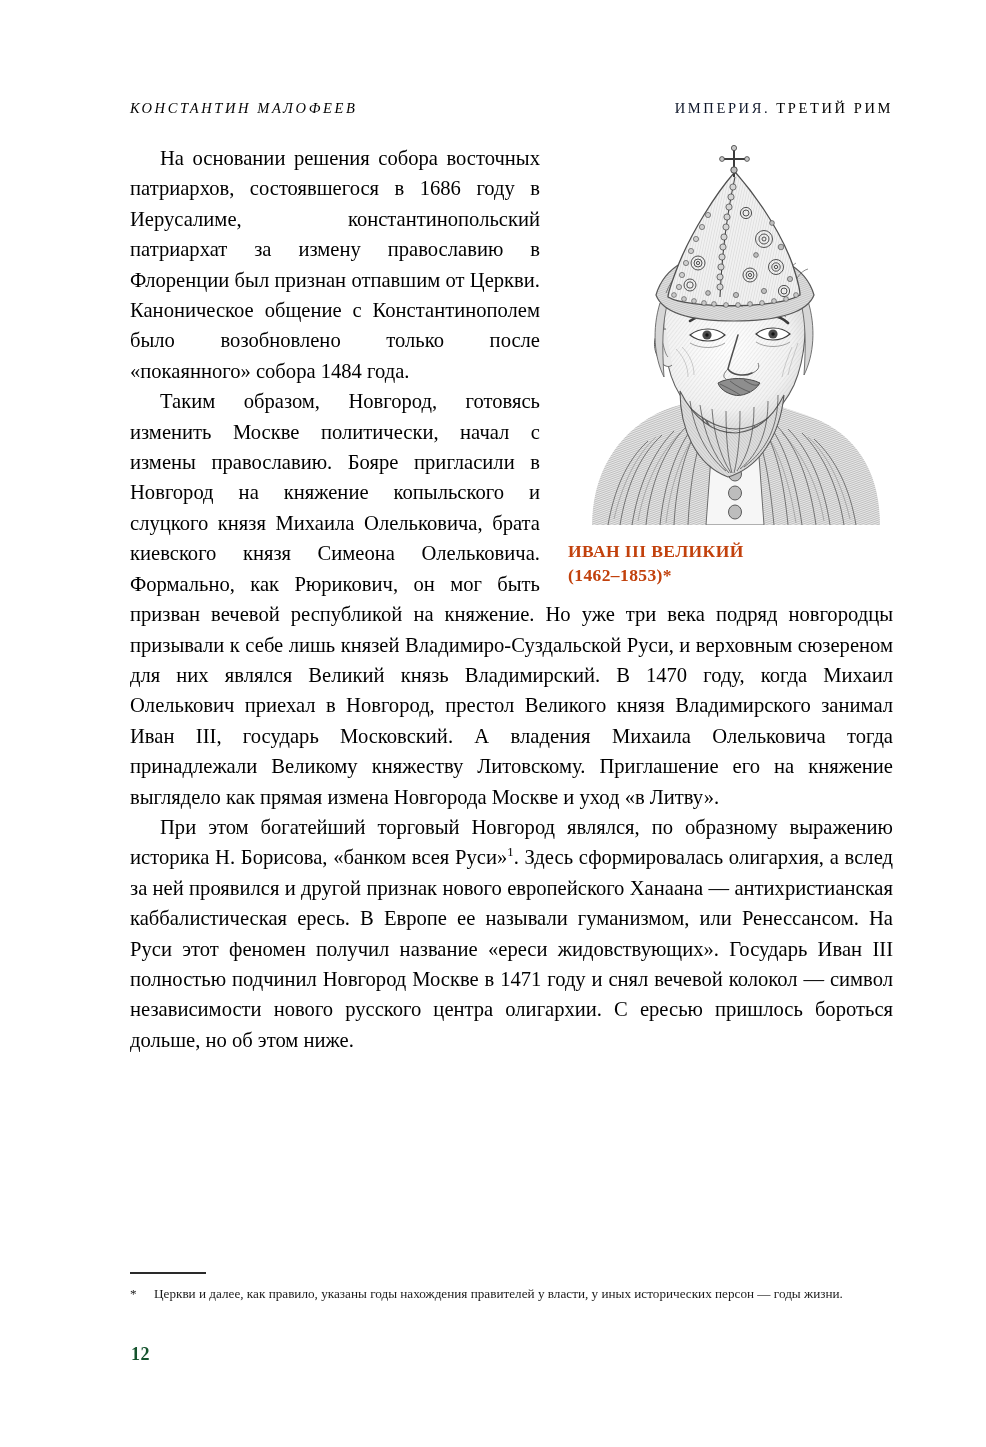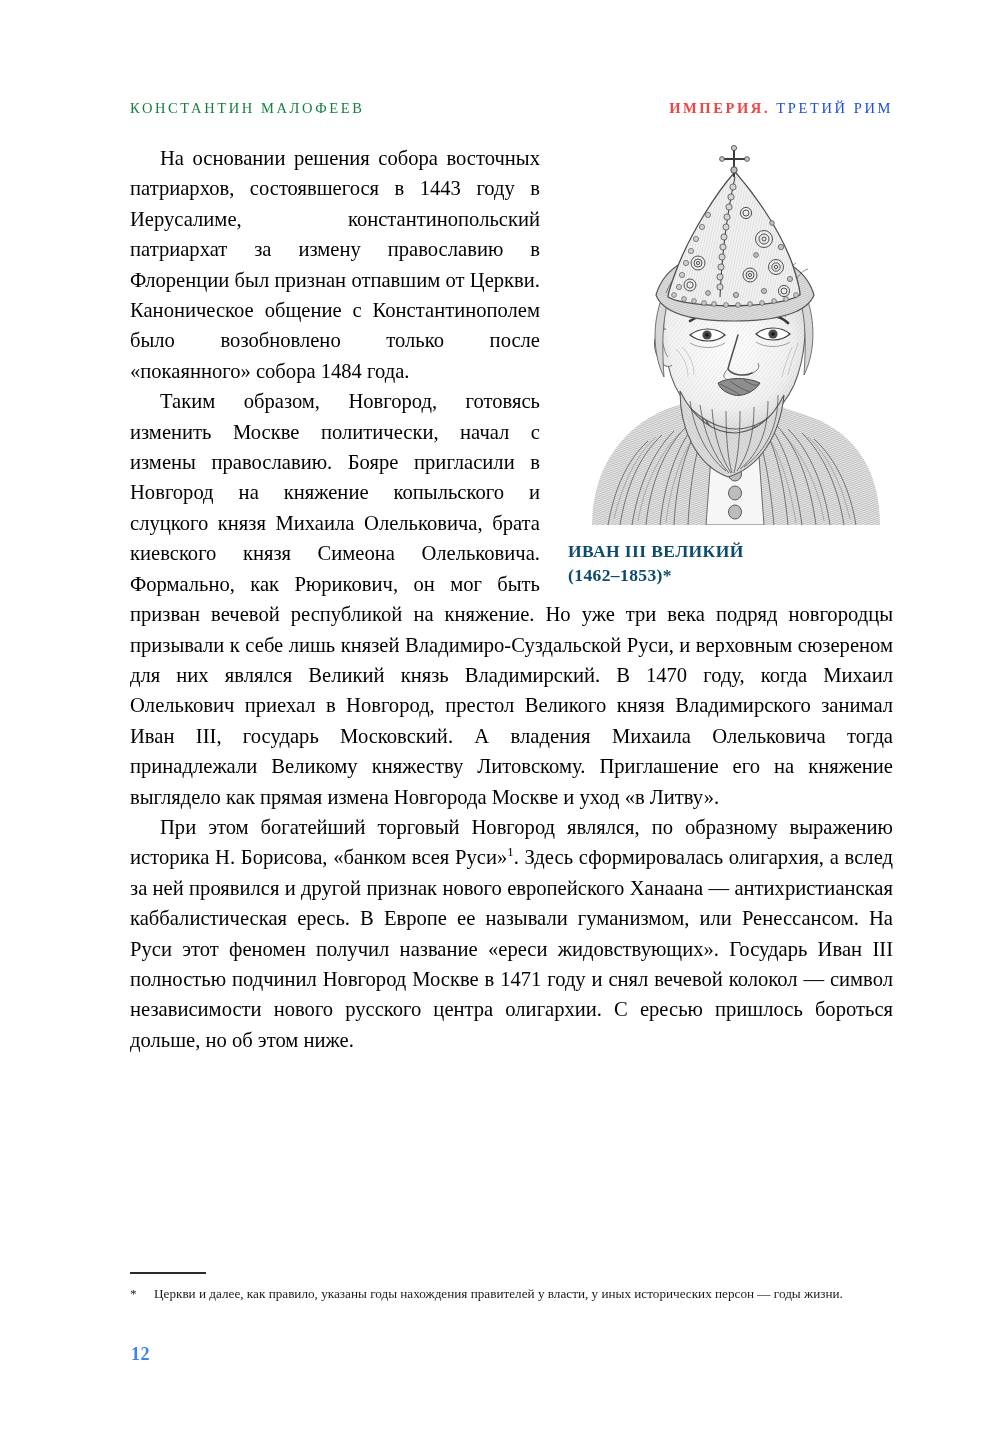--- a/index.html
+++ b/index.html
@@ -29,32 +29,33 @@
     right: 93px;
     top: 100px;
     height: 24px;
     display: flex;
     justify-content: space-between;
     align-items: baseline;
     font-size: 14.5px;
     letter-spacing: 2.6px;
   }
   .rh-left {
-    color: #15803d;
+    color: #000000;
     white-space: nowrap;
+    font-style: italic;
   }
   .rh-right {
     white-space: nowrap;
   }
   .rh-book {
-    color: #ef4444;
-    font-weight: bold;
+    color: #0f172a;
+    font-weight: normal;
   }
   .rh-sub {
-    color: #1d4ed8;
+    color: #000000;
   }
 
   
   .body-area {
     position: absolute;
     left: 130px;
     top: 143px;
     width: 763px;
   }
 
@@ -87,21 +88,21 @@
     width: 100%;
     height: 100%;
   }
 
   .figure-caption {
     margin-top: 14px;
     font-size: 17.5px;
     line-height: 24px;
     font-weight: bold;
     letter-spacing: 0.4px;
-    color: #0c4a6e;
+    color: #c2410c;
   }
   .figure-caption .cap-line2 {
     display: block;
   }
 
   sup.fnref {
     font-size: 0.62em;
     vertical-align: super;
     line-height: 0;
   }
@@ -136,21 +137,21 @@
     text-align: justify;
   }
 
   
   .folio {
     position: absolute;
     left: 131px;
     top: 1344px;
     font-size: 18px;
     font-weight: bold;
-    color: #3b82f6;
+    color: #14532d;
     letter-spacing: 0.5px;
   }
 </style>
 </head>
 <body>
 
 <div class="page">
 
   <div class="running-head">
     <span class="rh-left">КОНСТАНТИН МАЛОФЕЕВ</span>
@@ -394,21 +395,21 @@
             <circle cx="166" cy="27" r="3.2" fill="#bdbdbd" stroke="#3c3c3c" stroke-width="0.9"></circle>
           </g>
         </svg>
       </div>
       <figcaption class="figure-caption">
         <span>ИВАН III ВЕЛИКИЙ</span>
         <span class="cap-line2">(1462–1853)*</span>
       </figcaption>
     </figure>
 
-    <p class="para">На основании решения собора восточных патриархов, состоявшегося в 1443 году в Иерусалиме, константинопольский патриархат за измену православию в Флоренции был признан отпавшим от Церкви. Каноническое общение с Константинополем было возобновлено только после «покаянного» собора 1484 года.</p>
+    <p class="para">На основании решения собора восточных патриархов, состоявшегося в 1686 году в Иерусалиме, константинопольский патриархат за измену православию в Флоренции был признан отпавшим от Церкви. Каноническое общение с Константинополем было возобновлено только после «покаянного» собора 1484 года.</p>
 
     <p class="para">Таким образом, Новгород, готовясь изменить Москве политически, начал с измены православию. Бояре пригласили в Новгород на княжение копыльского и слуцкого князя Михаила Олельковича, брата киевского князя Симеона Олельковича. Формально, как Рюрикович, он мог быть призван вечевой республикой на княжение. Но уже три века подряд новгородцы призывали к себе лишь князей Владимиро-Суздальской Руси, и верховным сюзереном для них являлся Великий князь Владимирский. В 1470 году, когда Михаил Олелькович приехал в Новгород, престол Великого князя Владимирского занимал Иван III, государь Московский. А владения Михаила Олельковича тогда принадлежали Великому княжеству Литовскому. Приглашение его на княжение выглядело как прямая измена Новгорода Москве и уход «в Литву».</p>
 
     <p class="para"><span>При этом богатейший торговый Новгород являлся, по образному выражению историка Н. Борисова, «банком всея Руси»</span><sup class="fnref">1</sup><span>. Здесь сформировалась олигархия, а вслед за ней проявился и другой признак нового европейского Ханаана — антихристианская каббалистическая ересь. В Европе ее называли гуманизмом, или Ренессансом. На Руси этот феномен получил название «ереси жидовствующих». Государь Иван III полностью подчинил Новгород Москве в 1471 году и снял вечевой колокол — символ независимости нового русского центра олигархии. С ересью пришлось бороться дольше, но об этом ниже.</span></p>
 
   </div>
 
   <div class="footnote-area">
     <div class="footnote-rule"></div>
     <div class="footnote">

